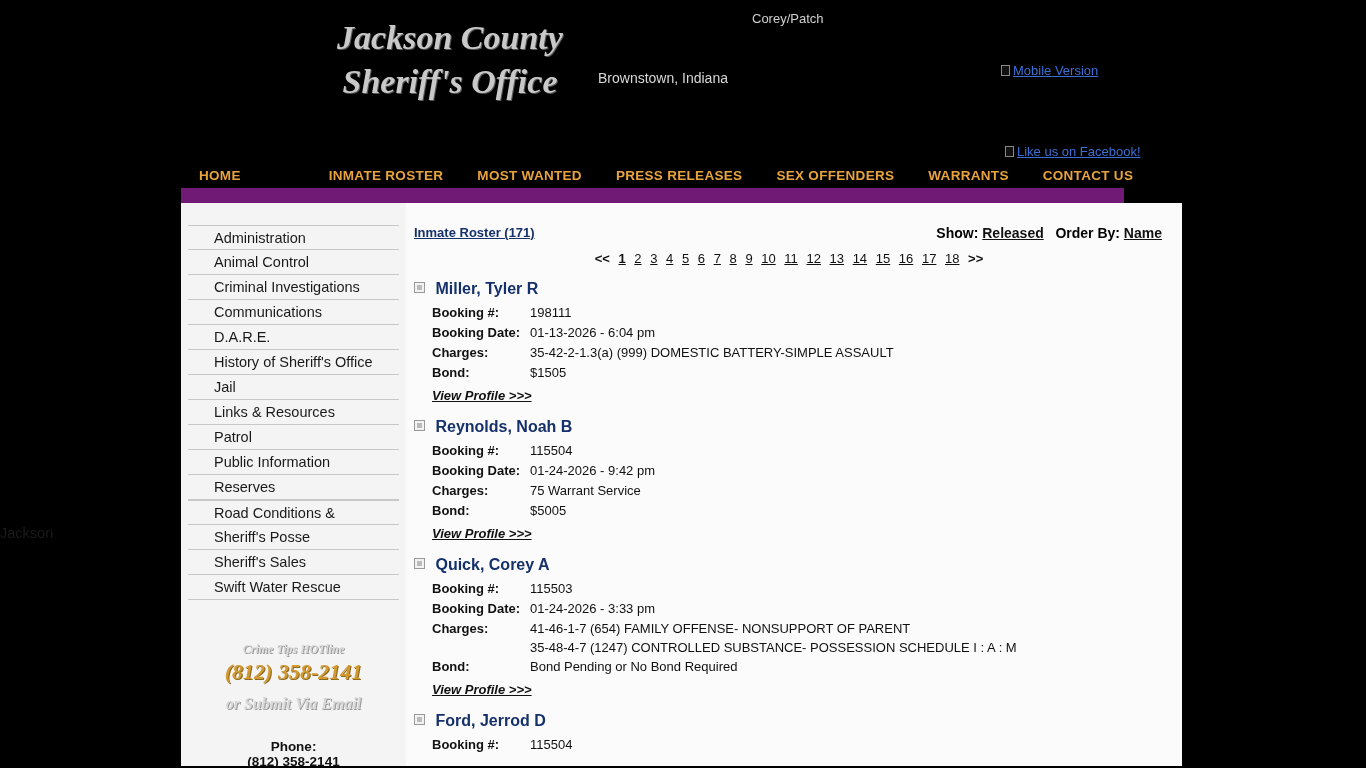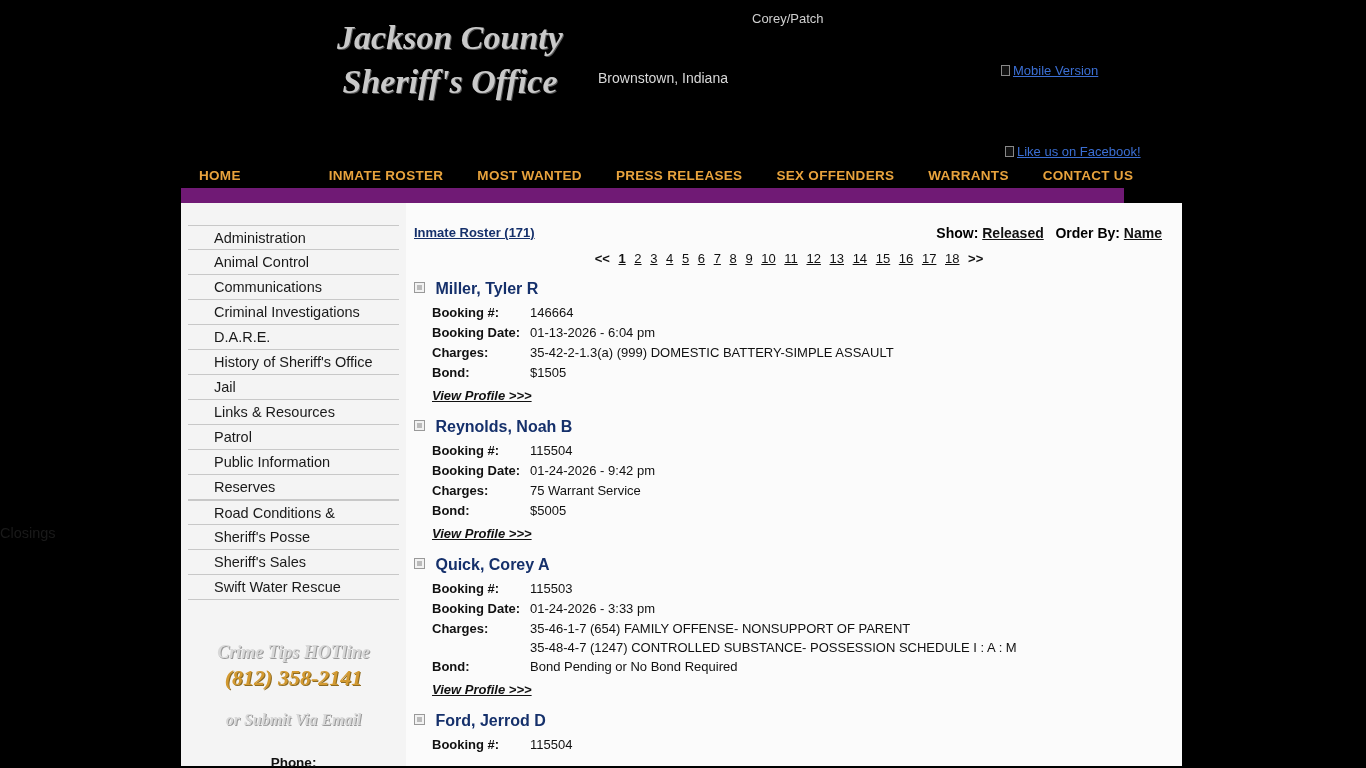--- a/index.html
+++ b/index.html
@@ -104,23 +104,23 @@
   .road-wrap { position: relative; }
   .road-second {
     position: absolute; left: -181px; top: 25px;
     font-size: 14.5px; color: #1a1a1a;
   }
   .tips {
     margin-top: 42px; text-align: center;
     font-family: "Liberation Serif", serif;
     font-style: italic; font-weight: bold;
   }
-  .tips-line1 { font-size: 18px; color: #d8d8d8; text-shadow: 1px 1px 0 #9a9a9a; }
+  .tips-line1 { font-size: 12px; color: #d8d8d8; text-shadow: 1px 1px 0 #9a9a9a; }
   .tips-phone { font-size: 22px; color: #d39a31; text-shadow: 1px 1px 0 #8c6a22; margin-top: 2px; }
-  .tips-line3 { font-size: 16px; color: #d8d8d8; text-shadow: 1px 1px 0 #9a9a9a; margin-top: 20px; }
+  .tips-line3 { font-size: 16px; color: #d8d8d8; text-shadow: 1px 1px 0 #9a9a9a; margin-top: 10px; }
   .phone-block {
     margin-top: 26px; text-align: center;
     font-size: 13.5px; font-weight: bold; color: #111;
   }
   .phone-number { font-size: 13.5px; font-weight: bold; color: #111; }
 
   
   .main {
     flex: 1;
     position: relative;
@@ -208,32 +208,32 @@
       <a class="nav-item">CONTACT US</a>
     </div>
   </div>
 
   <div class="content-wrap">
     <div class="inner">
 
       <div class="sidebar">
         <a class="side-link">Administration</a>
         <a class="side-link">Animal Control</a>
+        <a class="side-link">Criminal Investigations</a>
         <a class="side-link">Communications</a>
-        <a class="side-link">Criminal Investigations</a>
         <a class="side-link">D.A.R.E.</a>
         <a class="side-link">History of Sheriff's Office</a>
         <a class="side-link">Jail</a>
         <a class="side-link">Links &amp; Resources</a>
         <a class="side-link">Patrol</a>
         <a class="side-link">Public Information</a>
         <a class="side-link">Reserves</a>
         <div class="road-wrap">
           <a class="side-link">Road Conditions &amp;</a>
-          <span class="road-second">Closings</span>
+          <span class="road-second">Jackson</span>
         </div>
         <a class="side-link">Sheriff's Posse</a>
         <a class="side-link">Sheriff's Sales</a>
         <a class="side-link">Swift Water Rescue</a>
 
         <div class="tips">
           <div class="tips-line1">Crime Tips HOTline</div>
           <div class="tips-phone">(812) 358-2141</div>
           <div class="tips-line3">or Submit Via Email</div>
         </div>
@@ -276,21 +276,21 @@
           <a class="arrow">&gt;&gt;</a>
         </div>
 
         
         <div class="inmate">
           <span class="thumb-broken"></span>
           <a class="inmate-name">Miller, Tyler R</a>
           <div class="fields">
             <div class="frow">
                 <span class="flabel">Booking #:</span>
-                <span class="fval">146664</span>
+                <span class="fval">198111</span>
               </div>
             <div class="frow">
                 <span class="flabel">Booking Date:</span>
                 <span class="fval">01-13-2026 - 6:04 pm</span>
               </div>
             <div class="frow charges">
                 <span class="flabel">Charges:</span>
                 <span class="fval charge-list">
                   <div>35-42-2-1.3(a) (999) DOMESTIC BATTERY-SIMPLE ASSAULT</div>
                 </span>
@@ -339,21 +339,21 @@
                 <span class="flabel">Booking #:</span>
                 <span class="fval">115503</span>
               </div>
             <div class="frow">
                 <span class="flabel">Booking Date:</span>
                 <span class="fval">01-24-2026 - 3:33 pm</span>
               </div>
             <div class="frow charges">
                 <span class="flabel">Charges:</span>
                 <span class="fval charge-list">
-                  <div>35-46-1-7 (654) FAMILY OFFENSE- NONSUPPORT OF PARENT</div>
+                  <div>41-46-1-7 (654) FAMILY OFFENSE- NONSUPPORT OF PARENT</div>
                   <div>35-48-4-7 (1247) CONTROLLED SUBSTANCE- POSSESSION SCHEDULE I : A : M</div>
                 </span>
               </div>
             <div class="frow">
                 <span class="flabel">Bond:</span>
                 <span class="fval">Bond Pending or No Bond Required</span>
               </div>
           </div>
           <a class="view-profile">View Profile &gt;&gt;&gt;</a>
         </div>

